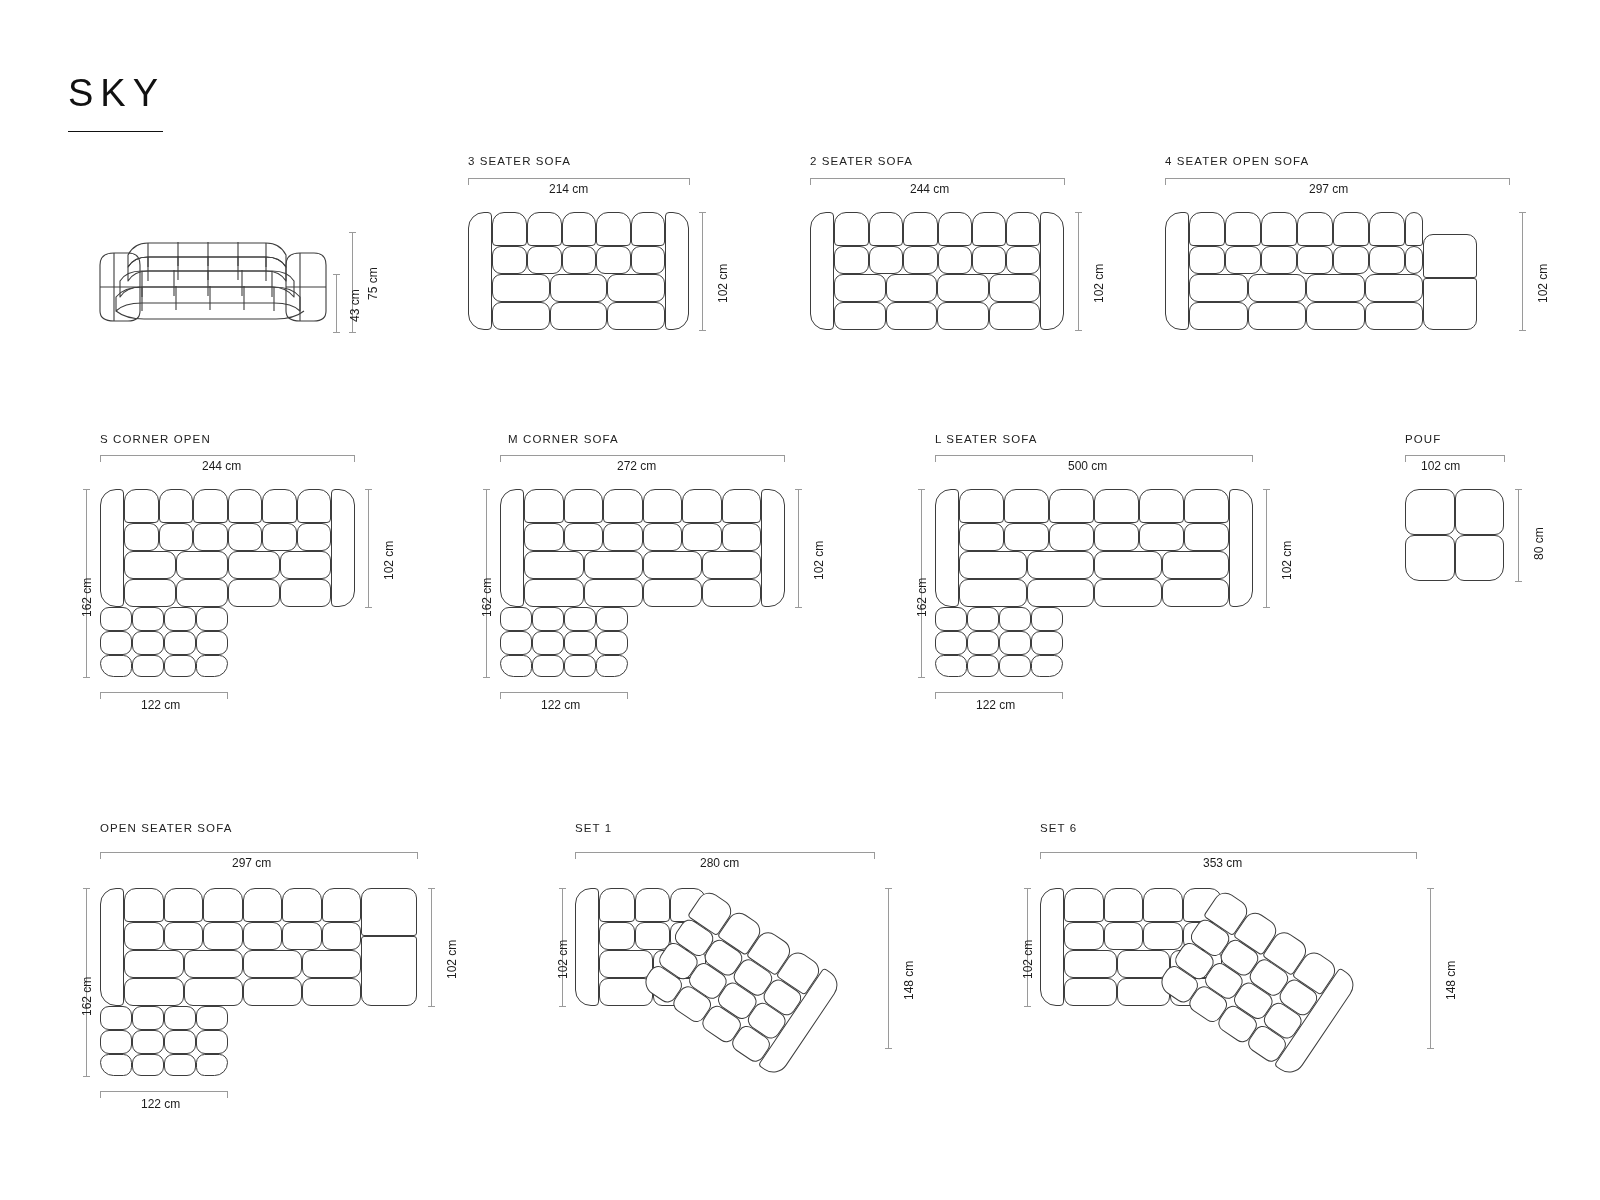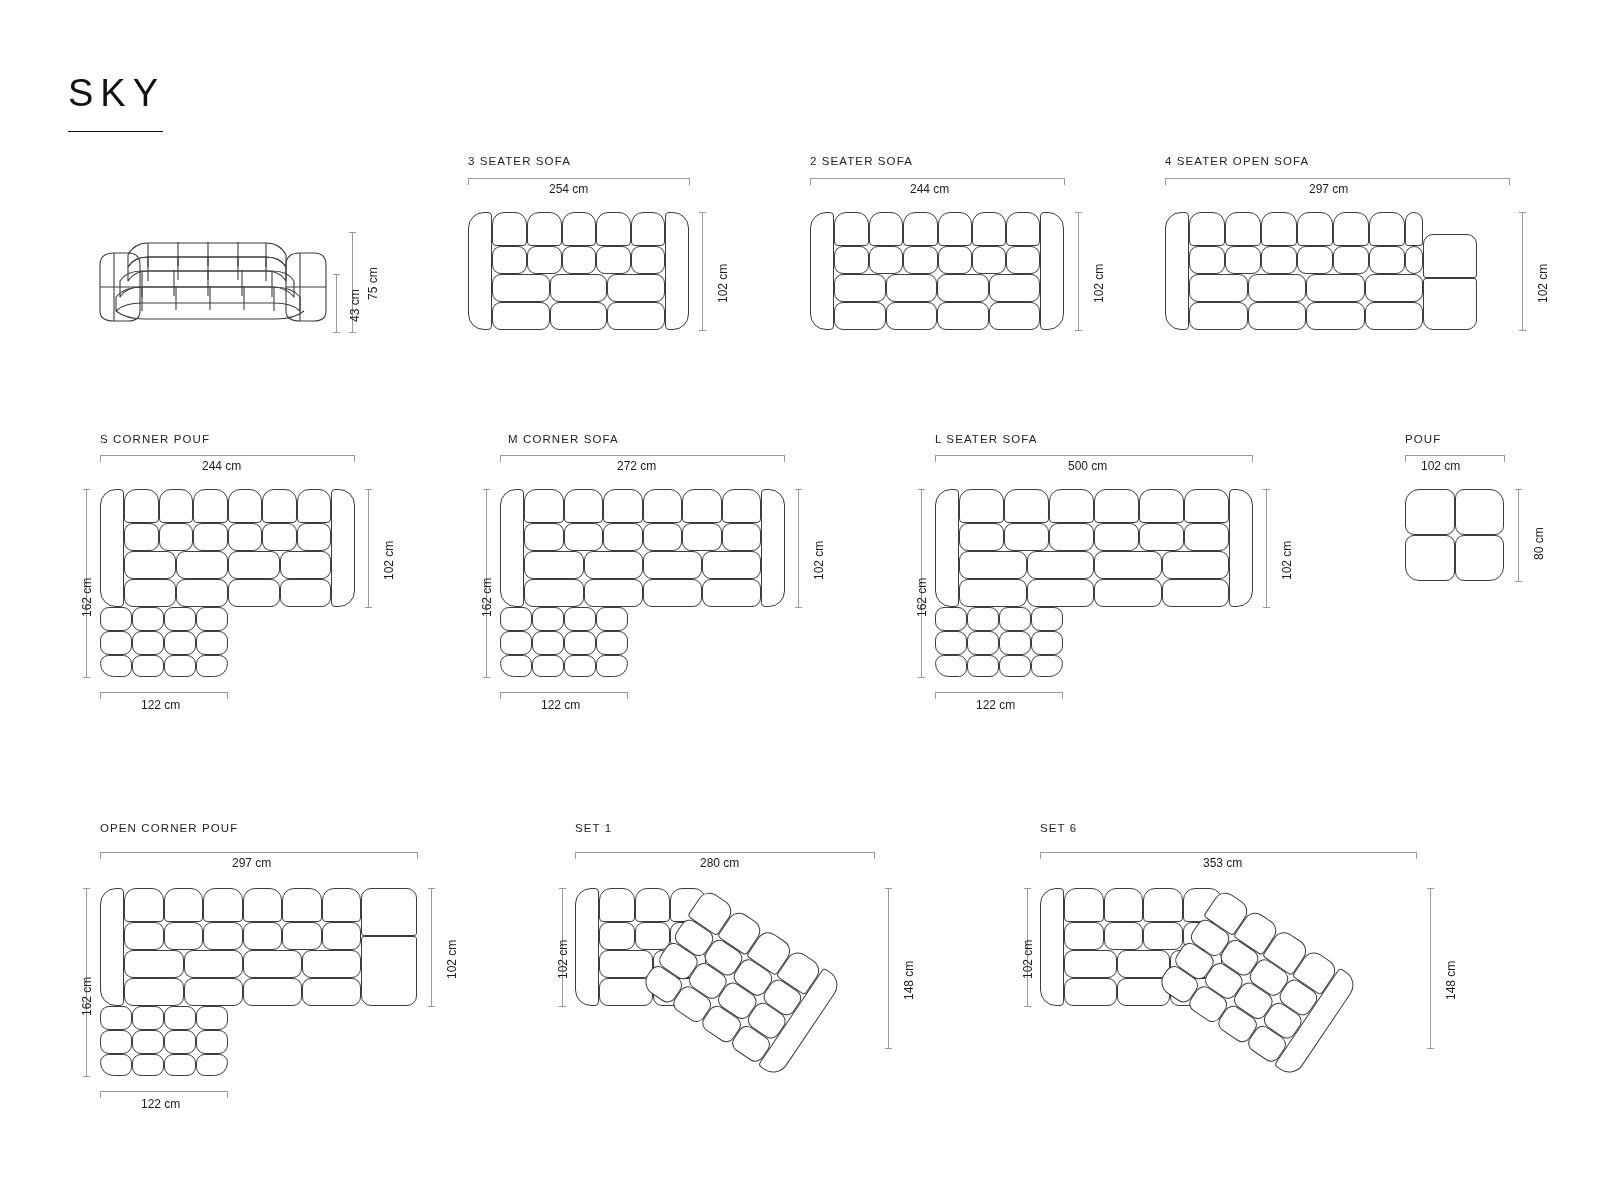--- a/index.html
+++ b/index.html
@@ -97,21 +97,21 @@
   <div class="dim-v" style="left:336px;top:274px;height:58px;"></div>
   <div class="tick-h" style="left:333px;top:274px;"></div>
   <div class="tick-h" style="left:333px;top:332px;"></div>
   <div class="dim-text vert" style="left:348px;top:322px;">43 cm</div>
 
   <div class="item-label" style="position:absolute;left:468px;top:155px;">3 SEATER SOFA</div>
 
   <div class="dim-h" style="left:468px;top:178px;width:222px;"></div>
   <div class="tick-v" style="left:468px;top:178px;"></div>
   <div class="tick-v" style="left:689px;top:178px;"></div>
-  <div class="dim-text" style="left:549px;top:182px;">254 cm</div>
+  <div class="dim-text" style="left:549px;top:182px;">214 cm</div>
 
   <div class="dim-v" style="left:702px;top:212px;height:118px;"></div>
   <div class="tick-h" style="left:699px;top:212px;"></div>
   <div class="tick-h" style="left:699px;top:330px;"></div>
   <div class="dim-text vert" style="left:716px;top:303px;">102 cm</div>
 
   <div class="draw" style="left:468px;top:212px;">
 
     <div class="cell round-l" style="left:0;top:0;width:24px;height:118px;"></div>
     <div class="cell round-r" style="left:197px;top:0;width:24px;height:118px;"></div>
@@ -208,21 +208,21 @@
     <div class="cell soft" style="left:200px;top:62px;width:58px;height:28px;"></div>
     <div class="cell soft" style="left:24px;top:90px;width:59px;height:28px;"></div>
     <div class="cell soft" style="left:83px;top:90px;width:58px;height:28px;"></div>
     <div class="cell soft" style="left:141px;top:90px;width:59px;height:28px;"></div>
     <div class="cell soft" style="left:200px;top:90px;width:58px;height:28px;"></div>
 
     <div class="cell" style="left:258px;top:22px;width:54px;height:44px;border-radius:10px 10px 3px 3px;"></div>
     <div class="cell" style="left:258px;top:66px;width:54px;height:52px;border-radius:3px 3px 10px 10px;"></div>
   </div>
 
-  <div class="item-label" style="position:absolute;left:100px;top:433px;">S CORNER POUF</div>
+  <div class="item-label" style="position:absolute;left:100px;top:433px;">S CORNER OPEN</div>
 
   <div class="dim-h" style="left:100px;top:455px;width:255px;"></div>
   <div class="tick-v" style="left:100px;top:455px;"></div>
   <div class="tick-v" style="left:354px;top:455px;"></div>
   <div class="dim-text" style="left:202px;top:459px;">244 cm</div>
 
   <div class="dim-v" style="left:368px;top:489px;height:118px;"></div>
   <div class="tick-h" style="left:365px;top:489px;"></div>
   <div class="tick-h" style="left:365px;top:607px;"></div>
   <div class="dim-text vert" style="left:382px;top:580px;">102 cm</div>
@@ -405,21 +405,21 @@
   <div class="tick-h" style="left:1515px;top:581px;"></div>
   <div class="dim-text vert" style="left:1532px;top:560px;">80 cm</div>
 
   <div class="draw" style="left:1405px;top:489px;">
     <div class="cell soft" style="left:0;top:0;width:50px;height:46px;border-top-left-radius:14px;"></div>
     <div class="cell soft" style="left:50px;top:0;width:49px;height:46px;border-top-right-radius:14px;"></div>
     <div class="cell soft" style="left:0;top:46px;width:50px;height:46px;border-bottom-left-radius:14px;"></div>
     <div class="cell soft" style="left:50px;top:46px;width:49px;height:46px;border-bottom-right-radius:14px;"></div>
   </div>
 
-  <div class="item-label" style="position:absolute;left:100px;top:822px;">OPEN CORNER POUF</div>
+  <div class="item-label" style="position:absolute;left:100px;top:822px;">OPEN SEATER SOFA</div>
 
   <div class="dim-h" style="left:100px;top:852px;width:318px;"></div>
   <div class="tick-v" style="left:100px;top:852px;"></div>
   <div class="tick-v" style="left:417px;top:852px;"></div>
   <div class="dim-text" style="left:232px;top:856px;">297 cm</div>
 
   <div class="dim-v" style="left:431px;top:888px;height:118px;"></div>
   <div class="tick-h" style="left:428px;top:888px;"></div>
   <div class="tick-h" style="left:428px;top:1006px;"></div>
   <div class="dim-text vert" style="left:445px;top:979px;">102 cm</div>

